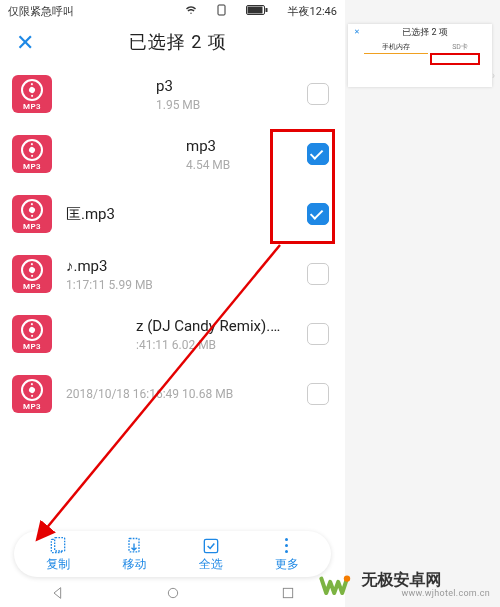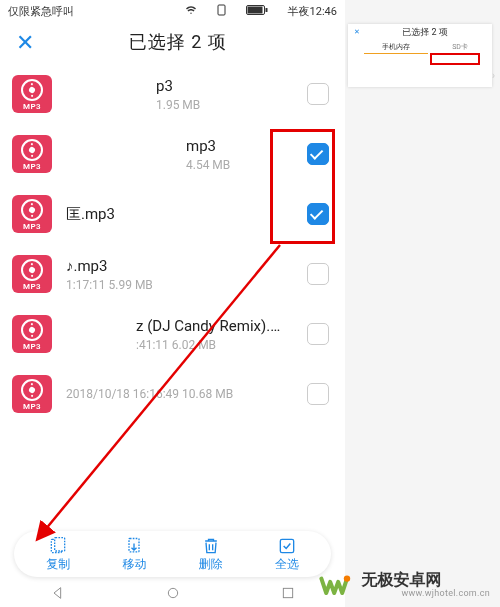--- a/index.html
+++ b/index.html
@@ -176,30 +176,32 @@
     </div>
     <div class="toolbtn">
       <svg viewBox="0 0 24 24">
           <rect x="6" y="3" width="12" height="16" rx="1" fill="none" stroke="#1e88e5" stroke-width="1.6" stroke-dasharray="2 1.5"></rect>
           <path d="M12 9v8m-3-3l3 3 3-3" fill="none" stroke="#1e88e5" stroke-width="1.6"></path>
         </svg>
       <span>移动</span>
     </div>
     <div class="toolbtn">
       <svg viewBox="0 0 24 24">
-          <path d="M5 6h14M9 6V4h6v2m-9 2l1 12h10l1-12M10 10v7m4-7v7" fill="none" stroke="#1e88e5" stroke-width="1.6"></path>
-        </svg>
-      <span>删除</span>
-    </div>
-    <div class="toolbtn">
-      <svg viewBox="0 0 24 24">
           <rect x="4" y="4" width="16" height="16" rx="2" fill="none" stroke="#1e88e5" stroke-width="1.6"></rect>
           <path d="M8 12l3 3 5-6" fill="none" stroke="#1e88e5" stroke-width="1.8"></path>
         </svg>
       <span>全选</span>
+    </div>
+    <div class="toolbtn">
+      <div class="dots">
+          <span></span>
+          <span></span>
+          <span></span>
+        </div>
+      <span>更多</span>
     </div>
   </div>
 
   <div class="navbar">
     <svg viewBox="0 0 24 24">
         <path d="M16 4l-10 8 10 8z" fill="none" stroke="#888" stroke-width="1.4"></path>
       </svg>
     <svg viewBox="0 0 24 24">
         <circle cx="12" cy="12" r="7" fill="none" stroke="#888" stroke-width="1.4"></circle>
       </svg>

